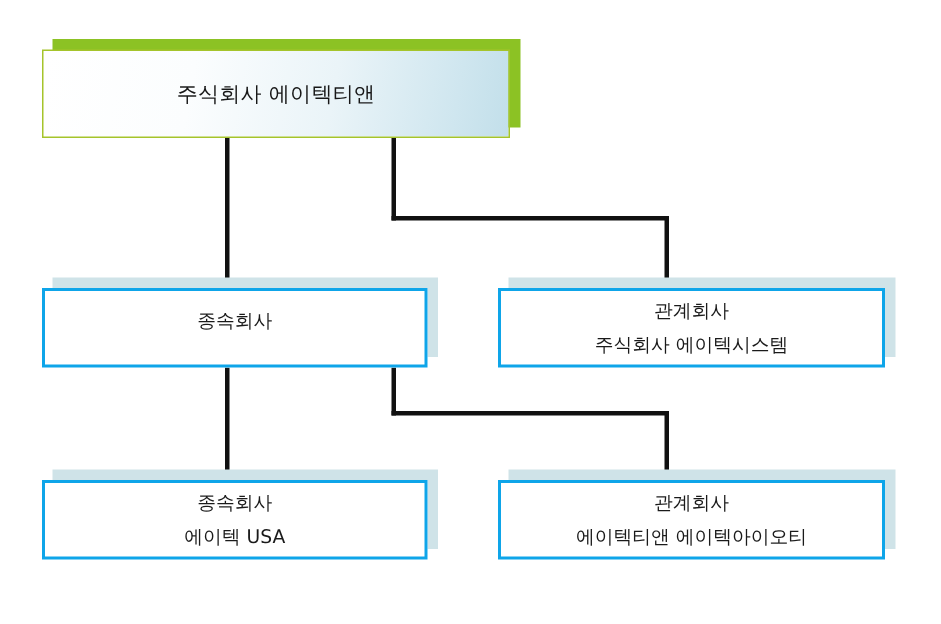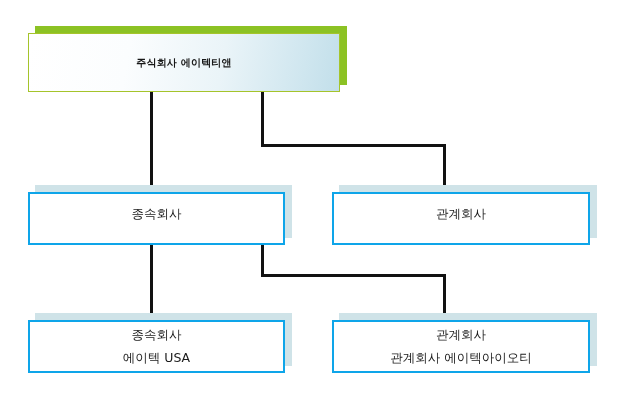--- a/index.html
+++ b/index.html
@@ -59,22 +59,22 @@
     bottom: 0;
     border: 1px solid #a5c42b;
     background: linear-gradient(100deg,
                 #ffffff 0%,
                 #fbfdfe 32%,
                 #eaf4f8 62%,
                 #cfe6ef 88%,
                 #c2dfea 100%);
   }
   .node-root .line1 {
-    font-size: 10px;
-    font-weight: bold;
+    font-size: 14px;
+    font-weight: normal;
     color: #171717;
     letter-spacing: .2px;
   }
 
   
   .node-child .shadow {
     left: 7px;
     top: -7px;
     right: -7px;
     bottom: 7px;
@@ -128,32 +128,33 @@
     <div class="shadow"></div>
     <div class="body">
       <div class="line1">종속회사</div>
     </div>
   </div>
 
   <div class="node node-child" style="left:332px; top:192px; width:258px; height:53px;">
     <div class="shadow"></div>
     <div class="body">
       <div class="line1">관계회사</div>
+      <div class="line2">주식회사 에이텍시스템</div>
     </div>
   </div>
 
   <div class="node node-child" style="left:28px; top:320px; width:257px; height:53px;">
     <div class="shadow"></div>
     <div class="body">
       <div class="line1">종속회사</div>
       <div class="line2">에이텍 USA</div>
     </div>
   </div>
 
   <div class="node node-child" style="left:332px; top:320px; width:258px; height:53px;">
     <div class="shadow"></div>
     <div class="body">
       <div class="line1">관계회사</div>
-      <div class="line2">관계회사 에이텍아이오티</div>
+      <div class="line2">에이텍티앤 에이텍아이오티</div>
     </div>
   </div>
 
 </div>
 
 </body></html>

